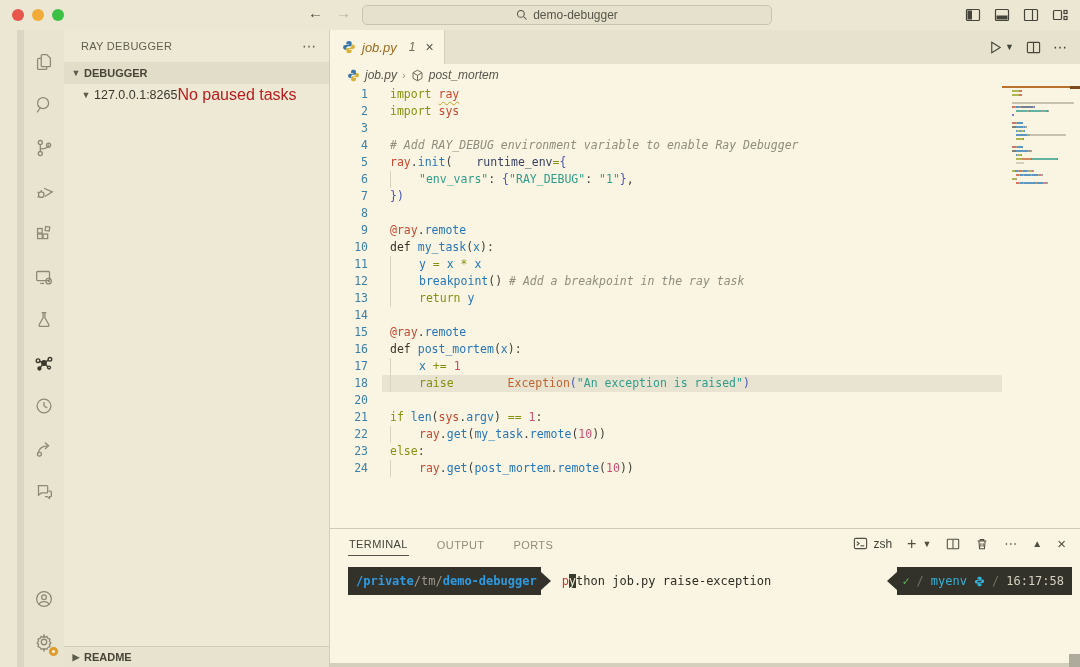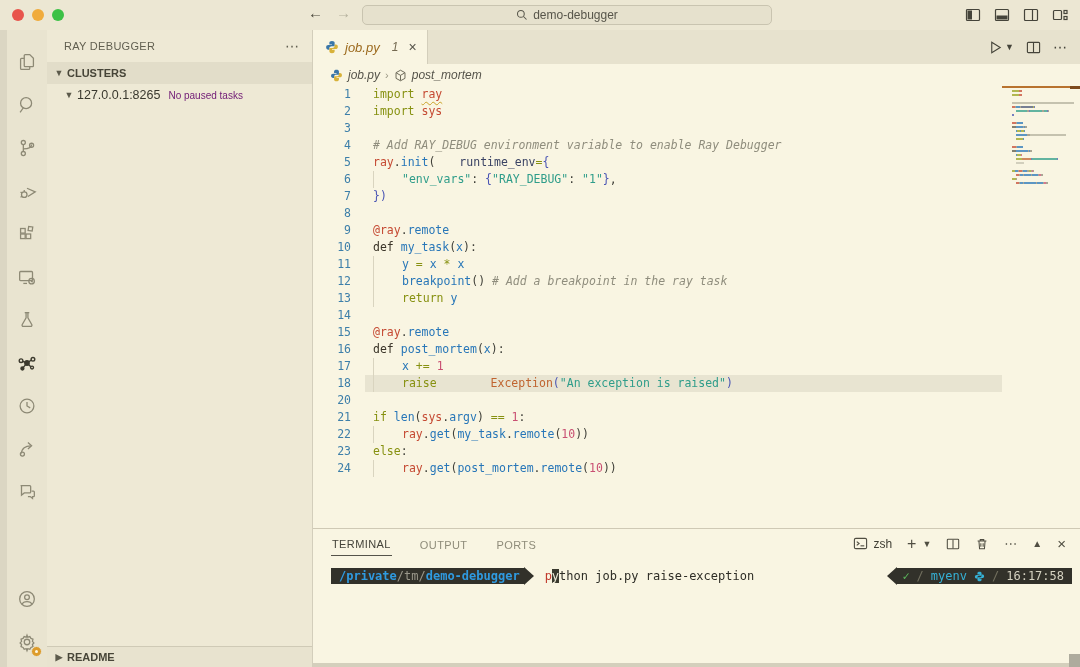--- a/index.html
+++ b/index.html
@@ -14,42 +14,42 @@
   .tl.red{ background:#e8554c; } .tl.yel{ background:#f0ab3b; } .tl.grn{ background:#3cc146; }
   .nav-arrows { position:absolute; left:308px; top:4px; display:flex; gap:13px; font-size:15px; }
   .nav-back{ color:#4a483c; } .nav-fwd{ color:#b5b19e; }
   .searchbox { position:absolute; left:362px; top:5px; width:410px; height:20px; background:#e6e1cd;
     border:1px solid #c9c4b0; border-radius:5px; display:flex; align-items:center; justify-content:center;
     gap:5px; font-size:12px; color:#57554a; }
   .tb-icons { position:absolute; right:12px; top:7px; display:flex; gap:13px; align-items:center; }
   .tb-icons svg { display:block; }
 
   
-  .main { display:flex; height:637px; }
+  .main { display:flex; height:637px;padding-left:17px; }
 
   
   .activitybar { width:47px; background:#e9e4d0; border-left:7px solid #dbd6c3; display:flex;
     flex-direction:column; align-items:center; padding-top:10px; flex:none; }
   .ab-item { width:40px; height:43px; display:flex; align-items:center; justify-content:center; color:#8d8975; position:relative; }
   .ab-item.active { color:#3c3a2e; }
   .ab-spacer { flex:1; }
   .ab-badge { position:absolute; right:5px; bottom:6px; width:11px; height:11px; border-radius:50%;
     background:#dd9c2c; border:1.5px solid #e9e4d0; }
   .ab-badge::after{ content:""; position:absolute; left:3px; top:3px; width:3px; height:3px; border-radius:50%; background:#fdf8e6; }
 
   
   .sidebar { width:266px; background:#eee9d5; border-right:1px solid #d3cebb; display:flex; flex-direction:column; flex:none; position:relative; }
   .sb-title-row { height:32px; display:flex; align-items:center; padding:0 12px 0 17px; }
   .sb-title { font-size:11px; color:#615f50; letter-spacing:.3px; }
   .sb-actions { margin-left:auto; color:#615f50; font-size:14px; letter-spacing:1px; }
   .sb-section { height:22px; background:#e2ddc9; display:flex; align-items:center; padding-left:4px;
     font-size:11px; font-weight:bold; color:#474538; }
   .sb-chevron { font-size:9px; color:#5c5a4b; width:16px; text-align:center; }
   .sb-row { height:22px; display:flex; align-items:center; padding-left:14px; font-size:12.5px; color:#39382e; }
-  .sb-row .desc { margin-left:8px; color:#701a75; font-size:10px; }
+  .sb-row .desc { color:#b91c1c; font-size:16px; }
   .sb-fill { flex:1; }
   .sb-bottom { height:21px; border-top:1px solid #cfcab6; display:flex; align-items:center; padding-left:4px;
     font-size:11px; font-weight:bold; color:#474538; background:#e8e3cf; }
 
   
   .editor-col { flex:1; display:flex; flex-direction:column; min-width:0; }
 
   .tabbar { height:34px; background:#e7e2ce; display:flex; align-items:stretch; position:relative; }
   .tab { background:#f9f5e2; display:flex; align-items:center; gap:6px; padding:0 10px 0 12px; border-right:1px solid #d3cebb; }
   .tab-label { font-size:13px; font-style:italic; color:#9c6a1e; }
@@ -89,21 +89,21 @@
   .panel { height:139px; border-top:1px solid #cfc9b5; background:#f9f5e2; display:flex; flex-direction:column; position:relative; }
   .panel-header { height:29px; display:flex; align-items:center; padding:0 14px 0 18px; flex:none; }
   .ptab { font-size:11px; letter-spacing:.4px; color:#8f8c7a; margin-right:27px; padding:7px 1px 5px; }
   .ptab.active { color:#45443a; border-bottom:1px solid #55534a; }
   .ph-spacer { flex:1; }
   .picon { margin-left:15px; color:#504e42; display:flex; align-items:center; font-size:13px; }
   .shell-group { display:flex; align-items:center; gap:5px; margin-left:6px; color:#3f3e33; font-size:12px; }
 
   .term-body { padding:9px 8px 0 18px; font-family:"DejaVu Sans Mono", monospace; font-size:12px; }
   .prompt-row { display:flex; align-items:center; }
-  .pseg { background:#32312a; height:16px; display:flex; align-items:center; padding:0 4px 0 8px; }
+  .pseg { background:#32312a; height:28px; display:flex; align-items:center; padding:0 4px 0 8px; }
   .pseg-arrow-r { width:0; height:0; border-top:9px solid transparent; border-bottom:9px solid transparent; border-left:10px solid #32312a; }
   .pseg-arrow-l { width:0; height:0; border-top:9px solid transparent; border-bottom:9px solid transparent; border-right:10px solid #32312a; }
   .pp-blue { color:#2f9ae0; font-weight:bold; } .pp-gray { color:#9a978a; }
   .cmd { margin-left:11px; color:#2e2d26; white-space:pre; }
   .cmd .c-red { color:#c0392b; }
   .cmd .c-cursor { background:#3a392e; color:#f1edda; }
   .rseg-content { display:flex; align-items:center; gap:7px; padding:0 8px 0 5px; }
   .rs-ok { color:#5cb85c; } .rs-sep { color:#73705f; } .rs-venv { color:#35b1d6; } .rs-time { color:#d5d2c1; }
   .panel-bottom-strip { position:absolute; left:0; right:0; bottom:0; height:4px; background:#d4cfbc; }
   .panel-corner { position:absolute; right:0; bottom:0; width:11px; height:13px; background:#aeab9d; }
@@ -252,21 +252,21 @@
       </div>
     </div>
 
     <div class="sidebar">
       <div class="sb-title-row">
         <span class="sb-title">RAY DEBUGGER</span>
         <span class="sb-actions">⋯</span>
       </div>
       <div class="sb-section">
         <span class="sb-chevron">▼</span>
-        <span>CLUSTERS</span>
+        <span>DEBUGGER</span>
       </div>
       <div class="sb-row">
         <span class="sb-chevron">▼</span>
         <span>127.0.0.1:8265</span>
         <span class="desc">No paused tasks</span>
       </div>
       <div class="sb-fill"></div>
       <div class="sb-bottom">
         <span class="sb-chevron">▶</span>
         <span>README</span>

